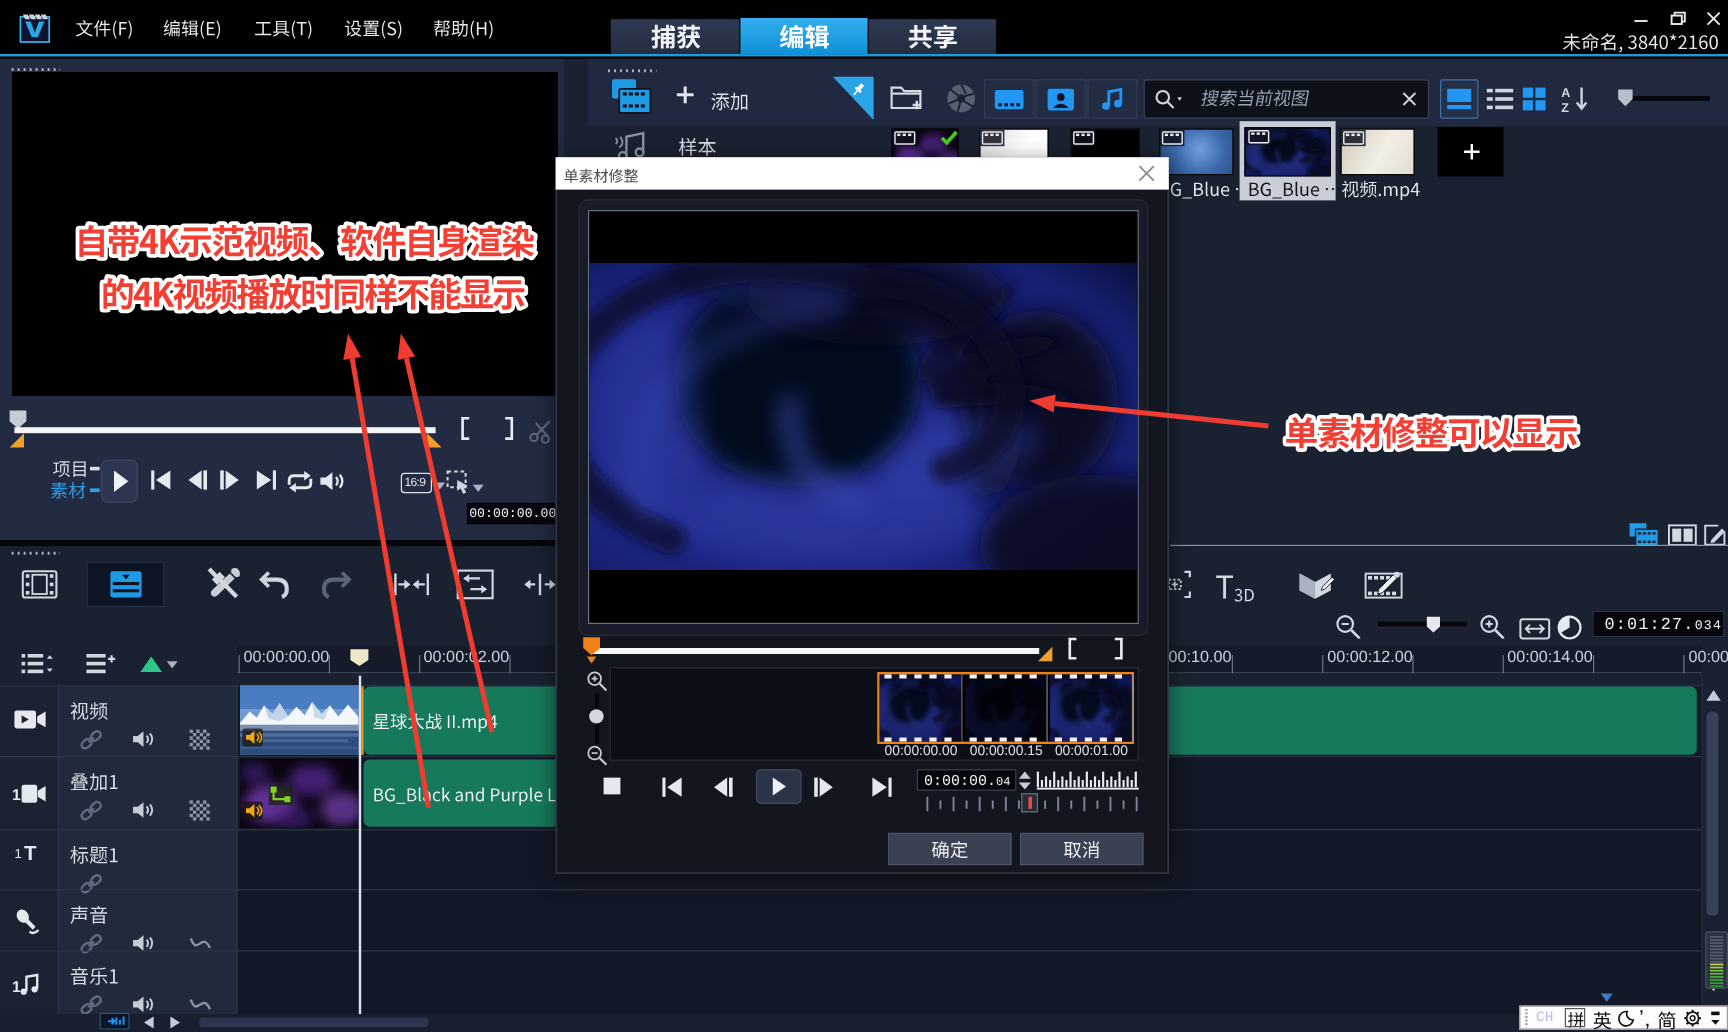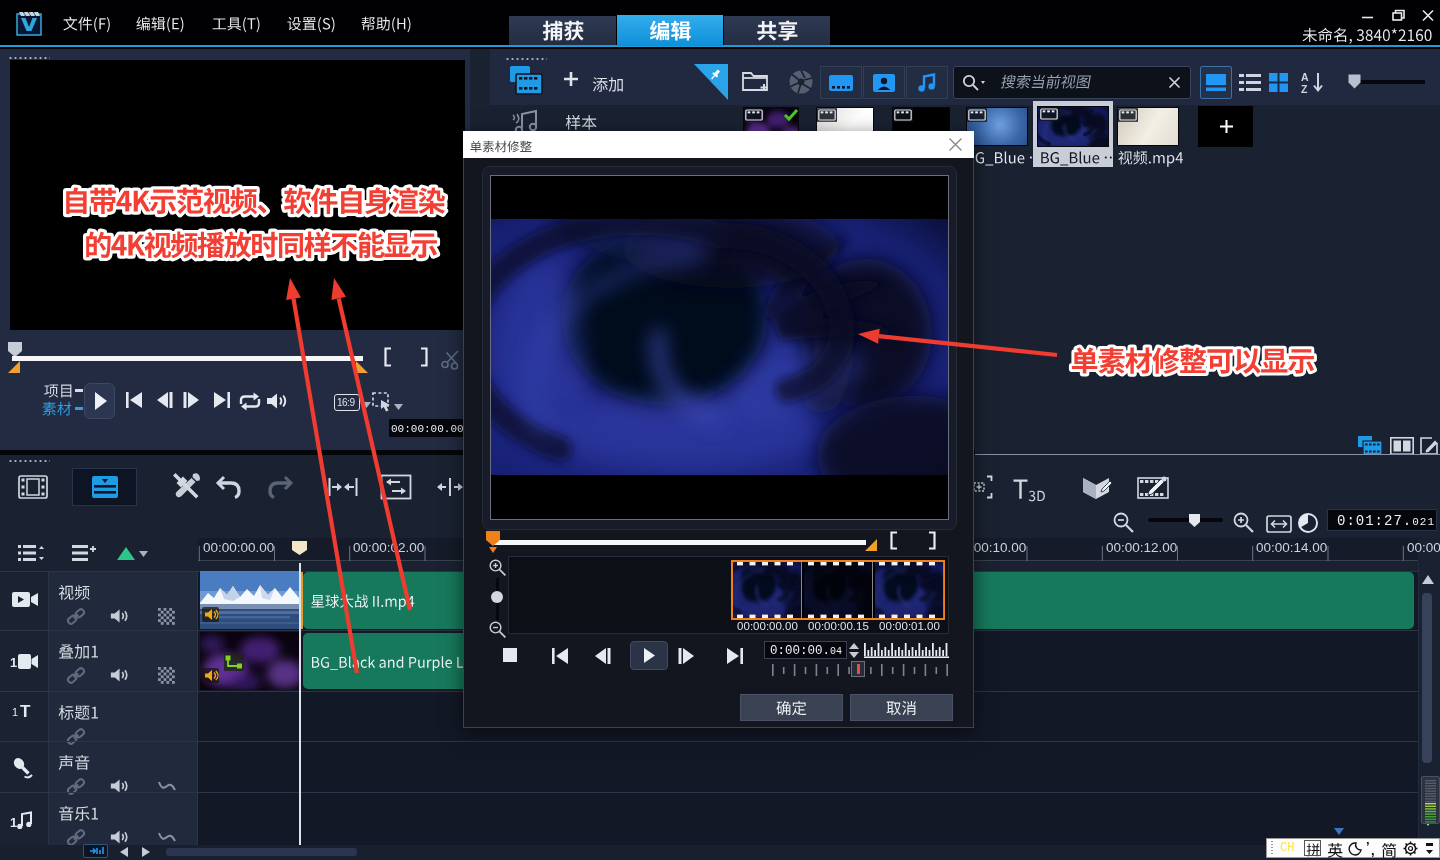--- a/index.html
+++ b/index.html
@@ -524,21 +524,21 @@
   </svg>
 <svg class="abs" style="left:1266px;top:515px" width="26" height="18" viewBox="0 0 26 18">
 <rect x="1" y="1" width="24" height="16" rx="2" fill="none" stroke="#d2d7e0" stroke-width="1.7"></rect>
 <path d="M6 9 H20 M9 5.5 L5.5 9 L9 12.5 M17 5.5 L20.5 9 L17 12.5" stroke="#d2d7e0" stroke-width="1.6" fill="none"></path>
   </svg>
 <svg class="abs" style="left:1297px;top:512px" width="22" height="22" viewBox="0 0 22 22">
 <circle cx="11" cy="11" r="10" fill="#e4e8ef"></circle>
     <path d="M11 11 L11 3 A8 8 0 1 1 4.2 15 Z" fill="#1a2231"></path>
   </svg>
 <div class="abs" style="left:1327px;top:509px;width:110px;height:22px;background:#05070c;border:1px solid #2a3448"></div>
-<div class="abs seg" style="left:1337px;top:513px;font-size:14px;letter-spacing:1px">0:01:27.<span style="font-size:11px">021</span></div>
+<div class="abs seg" style="left:1337px;top:513px;font-size:14px;letter-spacing:1px">0:01:27.<span style="font-size:11px">034</span></div>
 <svg class="abs" style="left:18px;top:544px" width="26" height="18" viewBox="0 0 26 18">
 <g fill="#d2d7e0">
       <rect x="0" y="1" width="3" height="3"></rect>
       <rect x="0" y="7.5" width="3" height="3"></rect>
       <rect x="0" y="14" width="3" height="3"></rect>
 <rect x="5" y="1" width="13" height="3"></rect>
       <rect x="5" y="7.5" width="13" height="3"></rect>
       <rect x="5" y="14" width="13" height="3"></rect>
     </g>
 <path d="M21 5 l2.5 -3 2.5 3 Z M21 13 l2.5 3 2.5 -3 Z" fill="#d2d7e0"></path>
@@ -1013,21 +1013,21 @@
 <svg class="abs " style="left:64.9px;top:218.4px;" width="392" height="53" viewBox="0 0 392 53">
     <path transform="translate(19.1,37.6)" d="M15.1 -11.4C16.5 -9.4 18.2 -6.6 19.0 -4.9L21.9 -6.6C21.0 -8.3 19.1 -11.0 17.8 -12.9ZM16.5 -23.9C15.7 -20.6 14.3 -17.2 12.7 -14.7V-19.4H8.3C8.8 -20.6 9.3 -22.0 9.8 -23.4L6.1 -24.0C6.0 -22.6 5.6 -20.8 5.3 -19.4H2.1V1.7H5.1V-0.4H12.7V-13.6C13.5 -13.2 14.4 -12.5 14.9 -12.0C15.8 -13.2 16.6 -14.8 17.4 -16.5H23.4C23.2 -6.5 22.8 -2.3 21.9 -1.4C21.6 -1.0 21.3 -0.9 20.7 -0.9C20.0 -0.9 18.3 -0.9 16.5 -1.0C17.1 -0.1 17.5 1.3 17.6 2.3C19.2 2.3 21.0 2.3 22.0 2.2C23.2 2.0 24.0 1.7 24.7 0.6C25.9 -0.9 26.2 -5.4 26.6 -18.1C26.6 -18.5 26.6 -19.6 26.6 -19.6H18.6C19.1 -20.8 19.5 -22.0 19.8 -23.2ZM5.1 -16.4H9.6V-11.8H5.1ZM5.1 -3.4V-8.9H9.6V-3.4Z M36.2 0.0H40.0V-5.4H42.5V-8.6H40.0V-20.9H35.0L27.2 -8.2V-5.4H36.2ZM36.2 -8.6H31.3L34.5 -13.8C35.1 -14.9 35.7 -16.0 36.2 -17.2H36.3C36.2 -15.9 36.2 -14.0 36.2 -12.8Z M44.3 0.0H48.5V-5.9L51.2 -9.4L56.6 0.0H61.2L53.7 -12.7L60.1 -20.9H55.5L48.6 -11.8H48.5V-20.9H44.3Z M71.7 -22.7V-7.7H75.0V-19.8H82.3V-7.7H85.7V-22.7ZM77.0 -18.1V-13.6C77.0 -9.3 76.3 -3.7 69.1 0.1C69.7 0.6 70.8 1.9 71.2 2.5C74.7 0.7 76.9 -1.7 78.2 -4.4V-0.9C78.2 1.5 79.2 2.2 81.5 2.2H83.4C86.3 2.2 86.7 0.8 87.0 -3.6C86.2 -3.8 85.2 -4.2 84.4 -4.8C84.3 -1.1 84.2 -0.3 83.4 -0.3H82.1C81.6 -0.3 81.4 -0.5 81.4 -1.3V-7.8H79.5C80.1 -9.8 80.3 -11.8 80.3 -13.6V-18.1ZM63.2 -22.4C64.0 -21.5 64.8 -20.2 65.3 -19.2H61.1V-16.2H67.0C65.4 -13.0 62.9 -10.0 60.3 -8.3C60.7 -7.6 61.4 -5.7 61.6 -4.7C62.5 -5.4 63.3 -6.1 64.1 -6.9V2.5H67.3V-8.5C68.0 -7.4 68.8 -6.3 69.2 -5.5L71.3 -8.1C70.9 -8.7 69.1 -10.8 68.0 -11.9C69.2 -13.9 70.2 -16.0 71.0 -18.1L69.2 -19.3L68.6 -19.2H66.6L68.4 -20.3C67.9 -21.4 66.9 -22.8 65.8 -23.9Z M89.1 -11.3C88.7 -9.3 87.9 -7.3 86.8 -5.9C87.5 -5.6 88.7 -4.8 89.2 -4.4C90.3 -5.9 91.4 -8.4 91.9 -10.7ZM101.2 -17.0V-3.8H104.0V-14.6H109.7V-3.9H112.6V-17.0H107.8L108.8 -19.5H113.2V-22.4H100.6V-19.5H105.6C105.4 -18.6 105.1 -17.8 104.8 -17.0ZM105.5 -13.5C105.5 -4.2 105.4 -1.4 98.8 0.3C99.4 0.8 100.1 1.9 100.4 2.7C103.8 1.7 105.7 0.4 106.8 -1.7C108.5 -0.4 110.7 1.4 111.8 2.6L113.7 0.5C112.5 -0.7 110.1 -2.5 108.4 -3.8L107.2 -2.6C108.2 -5.1 108.3 -8.5 108.3 -13.5ZM97.6 -11.0C97.2 -8.9 96.5 -7.1 95.6 -5.6V-12.6H100.4V-15.6H96.1V-18.2H99.8V-21.0H96.1V-24.0H93.2V-15.6H91.4V-21.5H88.7V-15.6H87.0V-12.6H92.5V-4.1H94.4C92.7 -2.1 90.2 -0.8 87.0 0.0C87.6 0.6 88.3 1.7 88.6 2.6C95.5 0.5 99.0 -3.2 100.5 -10.3Z M129.4 -20.3V-16.9H126.9L128.4 -17.4C128.1 -18.1 127.6 -19.2 127.2 -20.1ZM116.8 -23.9V-18.6H113.9V-15.5H116.8V-10.4C115.5 -10.0 114.4 -9.6 113.4 -9.4L114.0 -6.1L116.8 -7.1V-1.0C116.8 -0.7 116.7 -0.6 116.4 -0.6C116.0 -0.5 115.1 -0.5 114.0 -0.6C114.4 0.3 114.8 1.7 114.9 2.5C116.7 2.5 118.0 2.4 118.8 1.9C119.7 1.4 119.9 0.5 119.9 -1.0V-8.1L122.5 -9.1C122.8 -8.6 123.1 -8.2 123.3 -7.9L123.9 -8.2V2.5H126.9V1.4H135.2V2.3H138.3V-8.2L138.4 -8.1C138.9 -8.9 139.9 -10.0 140.5 -10.5C138.6 -11.3 136.5 -12.7 135.1 -14.2H139.7V-16.9H136.4C137.0 -17.9 137.5 -19.0 138.1 -20.1L135.2 -20.8C134.8 -19.7 134.1 -18.1 133.5 -16.9H132.5V-20.5L135.2 -20.8C136.5 -21.0 137.6 -21.2 138.7 -21.4L137.0 -23.8C133.4 -23.1 127.7 -22.6 122.8 -22.4C123.1 -21.8 123.4 -20.7 123.5 -20.0L126.4 -20.1L124.5 -19.5C124.8 -18.7 125.2 -17.7 125.5 -16.9H122.7V-14.2H127.1C125.9 -12.8 124.1 -11.5 122.3 -10.7L122.0 -12.1L119.9 -11.4V-15.5H122.5V-18.6H119.9V-23.9ZM129.4 -12.7V-9.4H132.5V-13.1C133.7 -11.5 135.3 -10.0 137.0 -8.9H125.3C126.9 -9.9 128.3 -11.3 129.4 -12.7ZM129.5 -6.5V-4.9H126.9V-6.5ZM132.3 -6.5H135.2V-4.9H132.3ZM129.5 -2.6V-1.0H126.9V-2.6ZM132.3 -2.6H135.2V-1.0H132.3Z M156.1 -24.0C155.5 -19.4 154.2 -15.0 152.1 -12.1V-12.4C152.1 -12.8 152.1 -13.8 152.1 -13.8H146.6V-16.5H153.1V-19.7H146.9L149.2 -20.3C149.0 -21.3 148.4 -22.9 147.9 -24.1L144.9 -23.3C145.3 -22.2 145.8 -20.7 146.1 -19.7H140.6V-16.5H143.3V-11.1C143.3 -7.4 143.0 -3.3 139.9 0.2C140.7 0.7 141.8 1.7 142.4 2.4C145.9 -1.5 146.5 -6.2 146.6 -10.7H148.9C148.8 -4.0 148.6 -1.6 148.3 -1.0C148.1 -0.7 147.8 -0.6 147.4 -0.6C147.0 -0.6 146.2 -0.6 145.3 -0.7C145.8 0.1 146.1 1.4 146.2 2.4C147.4 2.4 148.5 2.4 149.2 2.3C150.0 2.1 150.6 1.8 151.1 1.0C151.8 0.0 152.0 -3.0 152.1 -10.9C152.8 -10.2 153.7 -9.2 154.1 -8.7C154.7 -9.4 155.2 -10.2 155.6 -11.0C156.2 -8.9 156.9 -7.0 157.8 -5.2C156.3 -3.2 154.3 -1.6 151.7 -0.4C152.3 0.3 153.3 1.9 153.6 2.6C156.1 1.3 158.0 -0.3 159.6 -2.2C161.0 -0.3 162.7 1.2 164.9 2.4C165.4 1.5 166.4 0.1 167.2 -0.5C164.9 -1.6 163.1 -3.2 161.6 -5.2C163.2 -8.1 164.2 -11.6 164.8 -15.7H166.9V-18.8H158.6C159.0 -20.3 159.4 -21.9 159.6 -23.4ZM157.7 -15.7H161.4C161.1 -13.1 160.5 -10.8 159.7 -8.8C158.8 -10.8 158.1 -13.1 157.7 -15.6Z M179.1 -12.1C180.4 -10.0 182.3 -7.2 183.1 -5.6L186.1 -7.3C185.2 -8.9 183.3 -11.6 181.9 -13.5ZM174.6 -10.9V-5.7H171.2V-10.9ZM174.6 -13.8H171.2V-18.7H174.6ZM168.0 -21.7V-0.5H171.2V-2.7H177.7V-21.7ZM187.2 -23.8V-18.8H178.8V-15.4H187.2V-2.0C187.2 -1.4 187.0 -1.2 186.4 -1.2C185.7 -1.2 183.6 -1.2 181.7 -1.3C182.2 -0.4 182.7 1.2 182.9 2.1C185.7 2.1 187.7 2.0 188.9 1.5C190.2 1.0 190.6 0.1 190.6 -2.0V-15.4H193.5V-18.8H190.6V-23.8Z M199.8 -17.4V-14.6H213.9V-17.4ZM204.2 -9.6H209.5V-5.7H204.2ZM201.1 -12.4V-1.0H204.2V-2.9H212.7V-12.4ZM194.9 -22.6V2.5H198.2V-19.4H215.6V-1.4C215.6 -0.9 215.4 -0.8 214.9 -0.7C214.4 -0.7 212.8 -0.7 211.3 -0.8C211.8 0.1 212.3 1.6 212.5 2.5C214.8 2.6 216.4 2.5 217.5 1.9C218.6 1.4 218.9 0.4 218.9 -1.4V-22.6Z M241.8 -24.1C241.4 -22.4 240.6 -20.3 239.7 -18.7H234.8L236.9 -19.5C236.6 -20.7 235.5 -22.5 234.7 -23.9L231.6 -22.8C232.4 -21.6 233.2 -19.9 233.6 -18.7H230.7V-15.6H236.7V-12.9H231.6V-9.8H236.7V-7.0H230.0V-3.9H236.7V2.5H240.1V-3.9H246.5V-7.0H240.1V-9.8H245.3V-12.9H240.1V-15.6H246.1V-18.7H243.3C243.9 -20.0 244.6 -21.5 245.3 -23.0ZM223.9 -24.0V-18.7H220.7V-15.6H223.9V-14.9C223.0 -11.6 221.6 -8.0 220.1 -6.0C220.6 -5.1 221.4 -3.5 221.7 -2.6C222.5 -3.8 223.2 -5.4 223.9 -7.2V2.5H227.1V-10.3C227.7 -9.1 228.3 -7.9 228.6 -7.1L230.6 -9.5C230.1 -10.3 227.9 -13.5 227.1 -14.6V-15.6H229.8V-18.7H227.1V-24.0Z M247.9 -22.1V-18.6H259.2C256.6 -14.3 252.2 -9.9 247.0 -7.4C247.7 -6.7 248.8 -5.3 249.4 -4.4C252.8 -6.2 255.8 -8.6 258.4 -11.4V2.5H262.0V-12.2C265.1 -9.9 268.9 -6.7 270.7 -4.5L273.6 -7.1C271.5 -9.4 267.2 -12.6 264.2 -14.8L262.0 -13.0V-16.0C262.6 -16.8 263.2 -17.7 263.7 -18.6H272.5V-22.1Z M282.6 -11.0V-9.5H278.4V-11.0ZM275.3 -13.8V2.5H278.4V-2.8H282.6V-1.0C282.6 -0.6 282.5 -0.5 282.2 -0.5C281.8 -0.5 280.7 -0.5 279.7 -0.5C280.1 0.3 280.6 1.6 280.8 2.5C282.5 2.5 283.8 2.4 284.7 1.9C285.7 1.4 286.0 0.6 286.0 -0.9V-13.8ZM278.4 -7.0H282.6V-5.4H278.4ZM296.6 -22.2C295.3 -21.4 293.4 -20.5 291.5 -19.8V-23.9H288.2V-15.3C288.2 -12.2 288.9 -11.3 292.2 -11.3C292.9 -11.3 295.4 -11.3 296.1 -11.3C298.7 -11.3 299.6 -12.3 300.0 -15.9C299.1 -16.1 297.7 -16.6 297.0 -17.2C296.9 -14.7 296.7 -14.2 295.8 -14.2C295.2 -14.2 293.2 -14.2 292.7 -14.2C291.7 -14.2 291.5 -14.4 291.5 -15.4V-17.1C294.0 -17.8 296.6 -18.7 298.8 -19.7ZM296.8 -9.5C295.5 -8.6 293.5 -7.6 291.5 -6.9V-10.7H288.2V-1.7C288.2 1.4 289.0 2.3 292.3 2.3C293.0 2.3 295.6 2.3 296.3 2.3C299.0 2.3 299.9 1.2 300.3 -2.8C299.4 -3.0 298.0 -3.5 297.3 -4.0C297.2 -1.1 297.0 -0.6 296.0 -0.6C295.4 -0.6 293.3 -0.6 292.8 -0.6C291.7 -0.6 291.5 -0.8 291.5 -1.8V-4.0C294.1 -4.8 296.9 -5.8 299.1 -7.0ZM275.2 -15.1C275.9 -15.4 277.0 -15.6 283.8 -16.2C284.0 -15.7 284.2 -15.2 284.3 -14.8L287.4 -16.0C286.9 -17.8 285.5 -20.3 284.2 -22.2L281.3 -21.1C281.8 -20.4 282.3 -19.6 282.7 -18.7L278.5 -18.4C279.6 -19.8 280.8 -21.5 281.6 -23.1L278.0 -24.0C277.2 -22.0 275.9 -19.9 275.4 -19.4C275.0 -18.8 274.5 -18.4 274.1 -18.3C274.5 -17.4 275.0 -15.8 275.2 -15.1Z M307.2 -15.7H319.6V-13.8H307.2ZM307.2 -20.1H319.6V-18.2H307.2ZM303.9 -22.7V-11.2H323.1V-22.7ZM322.0 -9.8C321.3 -8.1 319.9 -5.8 318.8 -4.3L321.4 -3.1C322.5 -4.5 323.8 -6.6 324.9 -8.6ZM302.3 -8.5C303.2 -6.8 304.4 -4.4 304.9 -3.0L307.7 -4.3C307.1 -5.7 305.9 -8.0 304.9 -9.6ZM315.1 -10.3V-2.0H311.8V-10.3H308.6V-2.0H300.2V1.3H326.7V-2.0H318.2V-10.3Z M331.6 -9.9C330.6 -7.0 328.7 -4.0 326.7 -2.1C327.5 -1.7 329.1 -0.7 329.8 -0.1C331.8 -2.2 333.9 -5.6 335.2 -9.0ZM345.0 -8.7C346.8 -6.0 348.7 -2.3 349.3 0.0L352.9 -1.5C352.1 -3.9 350.0 -7.4 348.1 -10.0ZM330.1 -22.1V-18.8H350.1V-22.1ZM327.6 -15.3V-12.0H338.4V-1.5C338.4 -1.1 338.2 -1.0 337.7 -1.0C337.1 -1.0 335.1 -1.0 333.5 -1.1C334.0 -0.1 334.5 1.5 334.7 2.5C337.2 2.5 339.0 2.5 340.4 1.9C341.7 1.4 342.1 0.5 342.1 -1.4V-12.0H352.8V-15.3Z" fill="#ffffff" stroke="#ffffff" stroke-width="6.4" stroke-linejoin="round"></path>
     <path transform="translate(19.1,37.6)" d="M15.1 -11.4C16.5 -9.4 18.2 -6.6 19.0 -4.9L21.9 -6.6C21.0 -8.3 19.1 -11.0 17.8 -12.9ZM16.5 -23.9C15.7 -20.6 14.3 -17.2 12.7 -14.7V-19.4H8.3C8.8 -20.6 9.3 -22.0 9.8 -23.4L6.1 -24.0C6.0 -22.6 5.6 -20.8 5.3 -19.4H2.1V1.7H5.1V-0.4H12.7V-13.6C13.5 -13.2 14.4 -12.5 14.9 -12.0C15.8 -13.2 16.6 -14.8 17.4 -16.5H23.4C23.2 -6.5 22.8 -2.3 21.9 -1.4C21.6 -1.0 21.3 -0.9 20.7 -0.9C20.0 -0.9 18.3 -0.9 16.5 -1.0C17.1 -0.1 17.5 1.3 17.6 2.3C19.2 2.3 21.0 2.3 22.0 2.2C23.2 2.0 24.0 1.7 24.7 0.6C25.9 -0.9 26.2 -5.4 26.6 -18.1C26.6 -18.5 26.6 -19.6 26.6 -19.6H18.6C19.1 -20.8 19.5 -22.0 19.8 -23.2ZM5.1 -16.4H9.6V-11.8H5.1ZM5.1 -3.4V-8.9H9.6V-3.4Z M36.2 0.0H40.0V-5.4H42.5V-8.6H40.0V-20.9H35.0L27.2 -8.2V-5.4H36.2ZM36.2 -8.6H31.3L34.5 -13.8C35.1 -14.9 35.7 -16.0 36.2 -17.2H36.3C36.2 -15.9 36.2 -14.0 36.2 -12.8Z M44.3 0.0H48.5V-5.9L51.2 -9.4L56.6 0.0H61.2L53.7 -12.7L60.1 -20.9H55.5L48.6 -11.8H48.5V-20.9H44.3Z M71.7 -22.7V-7.7H75.0V-19.8H82.3V-7.7H85.7V-22.7ZM77.0 -18.1V-13.6C77.0 -9.3 76.3 -3.7 69.1 0.1C69.7 0.6 70.8 1.9 71.2 2.5C74.7 0.7 76.9 -1.7 78.2 -4.4V-0.9C78.2 1.5 79.2 2.2 81.5 2.2H83.4C86.3 2.2 86.7 0.8 87.0 -3.6C86.2 -3.8 85.2 -4.2 84.4 -4.8C84.3 -1.1 84.2 -0.3 83.4 -0.3H82.1C81.6 -0.3 81.4 -0.5 81.4 -1.3V-7.8H79.5C80.1 -9.8 80.3 -11.8 80.3 -13.6V-18.1ZM63.2 -22.4C64.0 -21.5 64.8 -20.2 65.3 -19.2H61.1V-16.2H67.0C65.4 -13.0 62.9 -10.0 60.3 -8.3C60.7 -7.6 61.4 -5.7 61.6 -4.7C62.5 -5.4 63.3 -6.1 64.1 -6.9V2.5H67.3V-8.5C68.0 -7.4 68.8 -6.3 69.2 -5.5L71.3 -8.1C70.9 -8.7 69.1 -10.8 68.0 -11.9C69.2 -13.9 70.2 -16.0 71.0 -18.1L69.2 -19.3L68.6 -19.2H66.6L68.4 -20.3C67.9 -21.4 66.9 -22.8 65.8 -23.9Z M89.1 -11.3C88.7 -9.3 87.9 -7.3 86.8 -5.9C87.5 -5.6 88.7 -4.8 89.2 -4.4C90.3 -5.9 91.4 -8.4 91.9 -10.7ZM101.2 -17.0V-3.8H104.0V-14.6H109.7V-3.9H112.6V-17.0H107.8L108.8 -19.5H113.2V-22.4H100.6V-19.5H105.6C105.4 -18.6 105.1 -17.8 104.8 -17.0ZM105.5 -13.5C105.5 -4.2 105.4 -1.4 98.8 0.3C99.4 0.8 100.1 1.9 100.4 2.7C103.8 1.7 105.7 0.4 106.8 -1.7C108.5 -0.4 110.7 1.4 111.8 2.6L113.7 0.5C112.5 -0.7 110.1 -2.5 108.4 -3.8L107.2 -2.6C108.2 -5.1 108.3 -8.5 108.3 -13.5ZM97.6 -11.0C97.2 -8.9 96.5 -7.1 95.6 -5.6V-12.6H100.4V-15.6H96.1V-18.2H99.8V-21.0H96.1V-24.0H93.2V-15.6H91.4V-21.5H88.7V-15.6H87.0V-12.6H92.5V-4.1H94.4C92.7 -2.1 90.2 -0.8 87.0 0.0C87.6 0.6 88.3 1.7 88.6 2.6C95.5 0.5 99.0 -3.2 100.5 -10.3Z M129.4 -20.3V-16.9H126.9L128.4 -17.4C128.1 -18.1 127.6 -19.2 127.2 -20.1ZM116.8 -23.9V-18.6H113.9V-15.5H116.8V-10.4C115.5 -10.0 114.4 -9.6 113.4 -9.4L114.0 -6.1L116.8 -7.1V-1.0C116.8 -0.7 116.7 -0.6 116.4 -0.6C116.0 -0.5 115.1 -0.5 114.0 -0.6C114.4 0.3 114.8 1.7 114.9 2.5C116.7 2.5 118.0 2.4 118.8 1.9C119.7 1.4 119.9 0.5 119.9 -1.0V-8.1L122.5 -9.1C122.8 -8.6 123.1 -8.2 123.3 -7.9L123.9 -8.2V2.5H126.9V1.4H135.2V2.3H138.3V-8.2L138.4 -8.1C138.9 -8.9 139.9 -10.0 140.5 -10.5C138.6 -11.3 136.5 -12.7 135.1 -14.2H139.7V-16.9H136.4C137.0 -17.9 137.5 -19.0 138.1 -20.1L135.2 -20.8C134.8 -19.7 134.1 -18.1 133.5 -16.9H132.5V-20.5L135.2 -20.8C136.5 -21.0 137.6 -21.2 138.7 -21.4L137.0 -23.8C133.4 -23.1 127.7 -22.6 122.8 -22.4C123.1 -21.8 123.4 -20.7 123.5 -20.0L126.4 -20.1L124.5 -19.5C124.8 -18.7 125.2 -17.7 125.5 -16.9H122.7V-14.2H127.1C125.9 -12.8 124.1 -11.5 122.3 -10.7L122.0 -12.1L119.9 -11.4V-15.5H122.5V-18.6H119.9V-23.9ZM129.4 -12.7V-9.4H132.5V-13.1C133.7 -11.5 135.3 -10.0 137.0 -8.9H125.3C126.9 -9.9 128.3 -11.3 129.4 -12.7ZM129.5 -6.5V-4.9H126.9V-6.5ZM132.3 -6.5H135.2V-4.9H132.3ZM129.5 -2.6V-1.0H126.9V-2.6ZM132.3 -2.6H135.2V-1.0H132.3Z M156.1 -24.0C155.5 -19.4 154.2 -15.0 152.1 -12.1V-12.4C152.1 -12.8 152.1 -13.8 152.1 -13.8H146.6V-16.5H153.1V-19.7H146.9L149.2 -20.3C149.0 -21.3 148.4 -22.9 147.9 -24.1L144.9 -23.3C145.3 -22.2 145.8 -20.7 146.1 -19.7H140.6V-16.5H143.3V-11.1C143.3 -7.4 143.0 -3.3 139.9 0.2C140.7 0.7 141.8 1.7 142.4 2.4C145.9 -1.5 146.5 -6.2 146.6 -10.7H148.9C148.8 -4.0 148.6 -1.6 148.3 -1.0C148.1 -0.7 147.8 -0.6 147.4 -0.6C147.0 -0.6 146.2 -0.6 145.3 -0.7C145.8 0.1 146.1 1.4 146.2 2.4C147.4 2.4 148.5 2.4 149.2 2.3C150.0 2.1 150.6 1.8 151.1 1.0C151.8 0.0 152.0 -3.0 152.1 -10.9C152.8 -10.2 153.7 -9.2 154.1 -8.7C154.7 -9.4 155.2 -10.2 155.6 -11.0C156.2 -8.9 156.9 -7.0 157.8 -5.2C156.3 -3.2 154.3 -1.6 151.7 -0.4C152.3 0.3 153.3 1.9 153.6 2.6C156.1 1.3 158.0 -0.3 159.6 -2.2C161.0 -0.3 162.7 1.2 164.9 2.4C165.4 1.5 166.4 0.1 167.2 -0.5C164.9 -1.6 163.1 -3.2 161.6 -5.2C163.2 -8.1 164.2 -11.6 164.8 -15.7H166.9V-18.8H158.6C159.0 -20.3 159.4 -21.9 159.6 -23.4ZM157.7 -15.7H161.4C161.1 -13.1 160.5 -10.8 159.7 -8.8C158.8 -10.8 158.1 -13.1 157.7 -15.6Z M179.1 -12.1C180.4 -10.0 182.3 -7.2 183.1 -5.6L186.1 -7.3C185.2 -8.9 183.3 -11.6 181.9 -13.5ZM174.6 -10.9V-5.7H171.2V-10.9ZM174.6 -13.8H171.2V-18.7H174.6ZM168.0 -21.7V-0.5H171.2V-2.7H177.7V-21.7ZM187.2 -23.8V-18.8H178.8V-15.4H187.2V-2.0C187.2 -1.4 187.0 -1.2 186.4 -1.2C185.7 -1.2 183.6 -1.2 181.7 -1.3C182.2 -0.4 182.7 1.2 182.9 2.1C185.7 2.1 187.7 2.0 188.9 1.5C190.2 1.0 190.6 0.1 190.6 -2.0V-15.4H193.5V-18.8H190.6V-23.8Z M199.8 -17.4V-14.6H213.9V-17.4ZM204.2 -9.6H209.5V-5.7H204.2ZM201.1 -12.4V-1.0H204.2V-2.9H212.7V-12.4ZM194.9 -22.6V2.5H198.2V-19.4H215.6V-1.4C215.6 -0.9 215.4 -0.8 214.9 -0.7C214.4 -0.7 212.8 -0.7 211.3 -0.8C211.8 0.1 212.3 1.6 212.5 2.5C214.8 2.6 216.4 2.5 217.5 1.9C218.6 1.4 218.9 0.4 218.9 -1.4V-22.6Z M241.8 -24.1C241.4 -22.4 240.6 -20.3 239.7 -18.7H234.8L236.9 -19.5C236.6 -20.7 235.5 -22.5 234.7 -23.9L231.6 -22.8C232.4 -21.6 233.2 -19.9 233.6 -18.7H230.7V-15.6H236.7V-12.9H231.6V-9.8H236.7V-7.0H230.0V-3.9H236.7V2.5H240.1V-3.9H246.5V-7.0H240.1V-9.8H245.3V-12.9H240.1V-15.6H246.1V-18.7H243.3C243.9 -20.0 244.6 -21.5 245.3 -23.0ZM223.9 -24.0V-18.7H220.7V-15.6H223.9V-14.9C223.0 -11.6 221.6 -8.0 220.1 -6.0C220.6 -5.1 221.4 -3.5 221.7 -2.6C222.5 -3.8 223.2 -5.4 223.9 -7.2V2.5H227.1V-10.3C227.7 -9.1 228.3 -7.9 228.6 -7.1L230.6 -9.5C230.1 -10.3 227.9 -13.5 227.1 -14.6V-15.6H229.8V-18.7H227.1V-24.0Z M247.9 -22.1V-18.6H259.2C256.6 -14.3 252.2 -9.9 247.0 -7.4C247.7 -6.7 248.8 -5.3 249.4 -4.4C252.8 -6.2 255.8 -8.6 258.4 -11.4V2.5H262.0V-12.2C265.1 -9.9 268.9 -6.7 270.7 -4.5L273.6 -7.1C271.5 -9.4 267.2 -12.6 264.2 -14.8L262.0 -13.0V-16.0C262.6 -16.8 263.2 -17.7 263.7 -18.6H272.5V-22.1Z M282.6 -11.0V-9.5H278.4V-11.0ZM275.3 -13.8V2.5H278.4V-2.8H282.6V-1.0C282.6 -0.6 282.5 -0.5 282.2 -0.5C281.8 -0.5 280.7 -0.5 279.7 -0.5C280.1 0.3 280.6 1.6 280.8 2.5C282.5 2.5 283.8 2.4 284.7 1.9C285.7 1.4 286.0 0.6 286.0 -0.9V-13.8ZM278.4 -7.0H282.6V-5.4H278.4ZM296.6 -22.2C295.3 -21.4 293.4 -20.5 291.5 -19.8V-23.9H288.2V-15.3C288.2 -12.2 288.9 -11.3 292.2 -11.3C292.9 -11.3 295.4 -11.3 296.1 -11.3C298.7 -11.3 299.6 -12.3 300.0 -15.9C299.1 -16.1 297.7 -16.6 297.0 -17.2C296.9 -14.7 296.7 -14.2 295.8 -14.2C295.2 -14.2 293.2 -14.2 292.7 -14.2C291.7 -14.2 291.5 -14.4 291.5 -15.4V-17.1C294.0 -17.8 296.6 -18.7 298.8 -19.7ZM296.8 -9.5C295.5 -8.6 293.5 -7.6 291.5 -6.9V-10.7H288.2V-1.7C288.2 1.4 289.0 2.3 292.3 2.3C293.0 2.3 295.6 2.3 296.3 2.3C299.0 2.3 299.9 1.2 300.3 -2.8C299.4 -3.0 298.0 -3.5 297.3 -4.0C297.2 -1.1 297.0 -0.6 296.0 -0.6C295.4 -0.6 293.3 -0.6 292.8 -0.6C291.7 -0.6 291.5 -0.8 291.5 -1.8V-4.0C294.1 -4.8 296.9 -5.8 299.1 -7.0ZM275.2 -15.1C275.9 -15.4 277.0 -15.6 283.8 -16.2C284.0 -15.7 284.2 -15.2 284.3 -14.8L287.4 -16.0C286.9 -17.8 285.5 -20.3 284.2 -22.2L281.3 -21.1C281.8 -20.4 282.3 -19.6 282.7 -18.7L278.5 -18.4C279.6 -19.8 280.8 -21.5 281.6 -23.1L278.0 -24.0C277.2 -22.0 275.9 -19.9 275.4 -19.4C275.0 -18.8 274.5 -18.4 274.1 -18.3C274.5 -17.4 275.0 -15.8 275.2 -15.1Z M307.2 -15.7H319.6V-13.8H307.2ZM307.2 -20.1H319.6V-18.2H307.2ZM303.9 -22.7V-11.2H323.1V-22.7ZM322.0 -9.8C321.3 -8.1 319.9 -5.8 318.8 -4.3L321.4 -3.1C322.5 -4.5 323.8 -6.6 324.9 -8.6ZM302.3 -8.5C303.2 -6.8 304.4 -4.4 304.9 -3.0L307.7 -4.3C307.1 -5.7 305.9 -8.0 304.9 -9.6ZM315.1 -10.3V-2.0H311.8V-10.3H308.6V-2.0H300.2V1.3H326.7V-2.0H318.2V-10.3Z M331.6 -9.9C330.6 -7.0 328.7 -4.0 326.7 -2.1C327.5 -1.7 329.1 -0.7 329.8 -0.1C331.8 -2.2 333.9 -5.6 335.2 -9.0ZM345.0 -8.7C346.8 -6.0 348.7 -2.3 349.3 0.0L352.9 -1.5C352.1 -3.9 350.0 -7.4 348.1 -10.0ZM330.1 -22.1V-18.8H350.1V-22.1ZM327.6 -15.3V-12.0H338.4V-1.5C338.4 -1.1 338.2 -1.0 337.7 -1.0C337.1 -1.0 335.1 -1.0 333.5 -1.1C334.0 -0.1 334.5 1.5 334.7 2.5C337.2 2.5 339.0 2.5 340.4 1.9C341.7 1.4 342.1 0.5 342.1 -1.4V-12.0H352.8V-15.3Z" fill="#f23e33"></path>
   </svg>
 <svg class="abs " style="left:1052.4px;top:333.8px;" width="283" height="52" viewBox="0 0 283 52">
     <path transform="translate(18.6,37.2)" d="M7.1 -11.8H12.2V-9.9H7.1ZM15.7 -11.8H21.0V-9.9H15.7ZM7.1 -16.3H12.2V-14.4H7.1ZM15.7 -16.3H21.0V-14.4H15.7ZM19.1 -23.6C18.5 -22.2 17.6 -20.4 16.7 -19.0H10.6L11.9 -19.6C11.3 -20.8 10.0 -22.5 9.0 -23.7L6.0 -22.4C6.9 -21.4 7.8 -20.1 8.3 -19.0H3.8V-7.1H12.2V-5.3H1.3V-2.2H12.2V2.4H15.7V-2.2H26.7V-5.3H15.7V-7.1H24.5V-19.0H20.5C21.2 -20.0 22.1 -21.3 22.8 -22.5Z M44.6 -1.9C46.9 -0.7 49.9 1.1 51.3 2.3L53.9 0.3C52.3 -0.9 49.2 -2.6 47.1 -3.6ZM34.6 -3.6C33.0 -2.2 30.4 -0.9 27.9 -0.1C28.6 0.4 29.8 1.6 30.4 2.2C32.8 1.2 35.8 -0.6 37.7 -2.4ZM32.1 -8.0C32.8 -8.2 33.6 -8.3 38.3 -8.6C36.2 -7.8 34.5 -7.2 33.7 -6.9C31.8 -6.3 30.7 -6.0 29.5 -5.9C29.8 -5.1 30.2 -3.7 30.3 -3.2C31.2 -3.5 32.4 -3.6 40.0 -4.1V-1.0C40.0 -0.7 39.9 -0.6 39.4 -0.6C39.0 -0.5 37.3 -0.6 35.8 -0.6C36.3 0.2 36.8 1.5 37.0 2.5C39.1 2.5 40.6 2.4 41.8 2.0C43.0 1.5 43.3 0.7 43.3 -0.9V-4.3L49.6 -4.6C50.3 -4.0 50.9 -3.4 51.3 -2.9L53.9 -4.6C52.7 -5.9 50.3 -7.8 48.5 -9.1L46.0 -7.6L47.2 -6.7L39.1 -6.4C42.7 -7.5 46.2 -8.9 49.5 -10.6L47.2 -12.6C46.1 -12.0 45.0 -11.5 43.8 -10.9L38.1 -10.7C39.3 -11.1 40.4 -11.6 41.5 -12.2L40.8 -12.8H54.1V-15.3H42.7V-16.4H51.2V-18.8H42.7V-19.9H52.7V-22.3H42.7V-23.8H39.3V-22.3H29.6V-19.9H39.3V-18.8H31.1V-16.4H39.3V-15.3H28.2V-12.8H37.1C35.5 -12.0 34.0 -11.4 33.4 -11.2C32.6 -10.9 31.9 -10.7 31.3 -10.6C31.6 -9.9 32.0 -8.5 32.1 -8.0Z M75.0 -23.7V-18.0H67.5V-14.8H74.0C72.0 -10.7 68.6 -6.6 65.1 -4.4C66.0 -3.7 67.0 -2.5 67.6 -1.7C70.2 -3.7 72.9 -6.8 75.0 -10.2V-1.6C75.0 -1.1 74.8 -1.0 74.3 -1.0C73.8 -1.0 72.1 -1.0 70.6 -1.0C71.0 -0.1 71.5 1.5 71.7 2.4C74.1 2.4 75.9 2.3 77.0 1.7C78.2 1.2 78.6 0.3 78.6 -1.6V-14.8H81.3V-18.0H78.6V-23.7ZM59.8 -23.8V-18.0H55.5V-14.8H59.4C58.4 -11.5 56.7 -7.7 54.6 -5.5C55.2 -4.6 56.0 -3.1 56.4 -2.1C57.7 -3.7 58.8 -5.9 59.8 -8.4V2.5H63.2V-10.2C64.1 -9.0 65.0 -7.8 65.6 -6.9L67.5 -9.7C66.9 -10.4 64.3 -13.1 63.2 -14.1V-14.8H66.7V-18.0H63.2V-23.8Z M100.7 -10.9C99.3 -9.6 96.5 -8.5 94.2 -7.8C94.8 -7.3 95.6 -6.5 96.0 -5.9C98.6 -6.7 101.3 -8.1 103.1 -9.9ZM103.4 -8.1C101.5 -6.3 97.9 -4.9 94.4 -4.2C95.0 -3.6 95.6 -2.7 96.0 -2.1C99.9 -3.1 103.6 -4.7 105.8 -7.2ZM105.4 -5.0C103.0 -2.4 98.2 -0.9 92.9 -0.1C93.6 0.6 94.3 1.7 94.7 2.5C100.4 1.4 105.4 -0.4 108.3 -3.9ZM89.7 -15.8V-2.2H92.5V-11.2C92.9 -10.6 93.3 -9.9 93.5 -9.4C96.0 -10.1 98.4 -11.0 100.6 -12.2C102.4 -11.1 104.5 -10.2 106.9 -9.6C107.4 -10.4 108.2 -11.6 108.8 -12.3C106.6 -12.6 104.8 -13.2 103.1 -14.0C105.0 -15.7 106.6 -17.7 107.6 -20.2L105.6 -21.1L105.1 -20.9H99.0C99.3 -21.6 99.6 -22.3 99.9 -23.1L96.8 -23.8C95.8 -20.9 94.0 -18.2 91.8 -16.5C92.5 -16.1 93.7 -15.1 94.3 -14.6C94.9 -15.1 95.5 -15.7 96.0 -16.4C96.6 -15.6 97.3 -14.8 98.2 -14.1C96.4 -13.2 94.5 -12.5 92.5 -12.0V-15.8ZM97.8 -18.3H103.3C102.6 -17.3 101.6 -16.4 100.6 -15.6C99.4 -16.4 98.5 -17.3 97.8 -18.3ZM87.3 -23.7C86.1 -19.6 84.0 -15.5 81.7 -12.9C82.3 -12.0 83.1 -10.1 83.3 -9.2C83.9 -9.9 84.4 -10.6 85.0 -11.4V2.5H88.2V-17.1C89.0 -19.0 89.8 -20.9 90.4 -22.8Z M113.7 -5.2V-1.0H109.6V1.8H135.2V-1.0H124.0V-2.4H131.2V-4.8H124.0V-6.2H133.5V-8.9H111.3V-6.2H120.7V-1.0H117.0V-5.2ZM125.8 -23.8C125.2 -21.3 124.0 -19.1 122.4 -17.5V-19.2H117.9V-20.1H122.8V-22.5H117.9V-23.8H115.0V-22.5H109.9V-20.1H115.0V-19.2H110.5V-13.8H113.7C112.5 -12.7 110.8 -11.7 109.3 -11.1C109.9 -10.6 110.7 -9.6 111.1 -9.0C112.5 -9.6 113.8 -10.6 115.0 -11.8V-9.5H117.9V-12.4C119.0 -11.7 120.2 -10.9 120.9 -10.2L122.3 -12.1C121.7 -12.6 120.7 -13.3 119.7 -13.8H122.4V-16.6C123.0 -16.0 123.7 -15.2 124.1 -14.8C124.5 -15.1 124.9 -15.6 125.3 -16.1C125.7 -15.3 126.3 -14.4 126.9 -13.6C125.6 -12.6 124.1 -11.9 122.1 -11.3C122.7 -10.8 123.7 -9.6 124.0 -9.0C125.9 -9.6 127.6 -10.5 129.0 -11.6C130.3 -10.5 131.9 -9.5 133.8 -8.9C134.2 -9.7 135.1 -10.9 135.7 -11.5C133.8 -12.0 132.3 -12.7 130.9 -13.7C131.9 -14.9 132.7 -16.4 133.2 -18.3H135.1V-20.9H128.1C128.3 -21.6 128.6 -22.3 128.8 -23.1ZM113.1 -17.2H115.0V-15.8H113.1ZM117.9 -17.2H119.6V-15.8H117.9ZM117.9 -13.8H118.6L117.9 -12.9ZM130.1 -18.3C129.8 -17.2 129.3 -16.4 128.8 -15.6C128.0 -16.4 127.4 -17.3 127.0 -18.3Z M136.8 -21.9V-18.5H155.4V-1.8C155.4 -1.2 155.2 -1.0 154.6 -1.0C153.9 -1.0 151.4 -1.0 149.4 -1.1C149.9 -0.2 150.6 1.5 150.8 2.5C153.7 2.5 155.8 2.4 157.1 1.8C158.5 1.3 159.0 0.3 159.0 -1.7V-18.5H162.2V-21.9ZM142.7 -12.2H148.1V-7.7H142.7ZM139.4 -15.4V-2.4H142.7V-4.5H151.4V-15.4Z M172.6 -19.3C174.2 -17.3 175.9 -14.4 176.6 -12.7L179.7 -14.5C178.9 -16.3 177.1 -18.9 175.5 -20.9ZM183.3 -22.6C182.9 -10.7 180.9 -3.8 172.5 -0.3C173.3 0.4 174.6 1.9 175.1 2.6C178.3 1.1 180.7 -1.0 182.4 -3.5C184.3 -1.5 186.1 0.8 187.1 2.4L190.1 0.2C188.8 -1.7 186.3 -4.4 184.1 -6.6C185.8 -10.7 186.6 -15.9 187.0 -22.4ZM166.4 0.2C167.2 -0.6 168.5 -1.4 176.5 -5.7C176.2 -6.4 175.8 -7.9 175.6 -8.9L170.3 -6.2V-21.9H166.6V-5.7C166.6 -4.2 165.3 -3.0 164.5 -2.5C165.1 -1.9 166.1 -0.6 166.4 0.2Z M197.5 -15.6H209.8V-13.7H197.5ZM197.5 -19.9H209.8V-18.1H197.5ZM194.2 -22.5V-11.1H213.2V-22.5ZM212.2 -9.8C211.5 -8.0 210.1 -5.7 209.0 -4.3L211.5 -3.1C212.6 -4.5 213.9 -6.6 215.0 -8.5ZM192.6 -8.5C193.5 -6.7 194.7 -4.4 195.2 -3.0L197.9 -4.3C197.4 -5.6 196.1 -7.9 195.2 -9.6ZM205.3 -10.2V-2.0H202.0V-10.2H198.8V-2.0H190.5V1.3H216.9V-2.0H208.4V-10.2Z M222.3 -9.9C221.3 -6.9 219.5 -3.9 217.4 -2.1C218.3 -1.7 219.8 -0.7 220.5 -0.1C222.5 -2.2 224.6 -5.6 225.9 -8.9ZM235.6 -8.7C237.4 -5.9 239.3 -2.3 239.9 0.0L243.4 -1.5C242.6 -3.9 240.6 -7.4 238.8 -9.9ZM220.9 -22.0V-18.6H240.7V-22.0ZM218.3 -15.2V-11.9H229.1V-1.5C229.1 -1.1 228.9 -1.0 228.4 -1.0C227.8 -1.0 225.8 -1.0 224.2 -1.1C224.7 -0.1 225.3 1.5 225.4 2.5C227.9 2.5 229.7 2.5 231.0 1.9C232.3 1.4 232.7 0.4 232.7 -1.4V-11.9H243.3V-15.2Z" fill="#ffffff" stroke="#ffffff" stroke-width="6" stroke-linejoin="round"></path>
     <path transform="translate(18.6,37.2)" d="M7.1 -11.8H12.2V-9.9H7.1ZM15.7 -11.8H21.0V-9.9H15.7ZM7.1 -16.3H12.2V-14.4H7.1ZM15.7 -16.3H21.0V-14.4H15.7ZM19.1 -23.6C18.5 -22.2 17.6 -20.4 16.7 -19.0H10.6L11.9 -19.6C11.3 -20.8 10.0 -22.5 9.0 -23.7L6.0 -22.4C6.9 -21.4 7.8 -20.1 8.3 -19.0H3.8V-7.1H12.2V-5.3H1.3V-2.2H12.2V2.4H15.7V-2.2H26.7V-5.3H15.7V-7.1H24.5V-19.0H20.5C21.2 -20.0 22.1 -21.3 22.8 -22.5Z M44.6 -1.9C46.9 -0.7 49.9 1.1 51.3 2.3L53.9 0.3C52.3 -0.9 49.2 -2.6 47.1 -3.6ZM34.6 -3.6C33.0 -2.2 30.4 -0.9 27.9 -0.1C28.6 0.4 29.8 1.6 30.4 2.2C32.8 1.2 35.8 -0.6 37.7 -2.4ZM32.1 -8.0C32.8 -8.2 33.6 -8.3 38.3 -8.6C36.2 -7.8 34.5 -7.2 33.7 -6.9C31.8 -6.3 30.7 -6.0 29.5 -5.9C29.8 -5.1 30.2 -3.7 30.3 -3.2C31.2 -3.5 32.4 -3.6 40.0 -4.1V-1.0C40.0 -0.7 39.9 -0.6 39.4 -0.6C39.0 -0.5 37.3 -0.6 35.8 -0.6C36.3 0.2 36.8 1.5 37.0 2.5C39.1 2.5 40.6 2.4 41.8 2.0C43.0 1.5 43.3 0.7 43.3 -0.9V-4.3L49.6 -4.6C50.3 -4.0 50.9 -3.4 51.3 -2.9L53.9 -4.6C52.7 -5.9 50.3 -7.8 48.5 -9.1L46.0 -7.6L47.2 -6.7L39.1 -6.4C42.7 -7.5 46.2 -8.9 49.5 -10.6L47.2 -12.6C46.1 -12.0 45.0 -11.5 43.8 -10.9L38.1 -10.7C39.3 -11.1 40.4 -11.6 41.5 -12.2L40.8 -12.8H54.1V-15.3H42.7V-16.4H51.2V-18.8H42.7V-19.9H52.7V-22.3H42.7V-23.8H39.3V-22.3H29.6V-19.9H39.3V-18.8H31.1V-16.4H39.3V-15.3H28.2V-12.8H37.1C35.5 -12.0 34.0 -11.4 33.4 -11.2C32.6 -10.9 31.9 -10.7 31.3 -10.6C31.6 -9.9 32.0 -8.5 32.1 -8.0Z M75.0 -23.7V-18.0H67.5V-14.8H74.0C72.0 -10.7 68.6 -6.6 65.1 -4.4C66.0 -3.7 67.0 -2.5 67.6 -1.7C70.2 -3.7 72.9 -6.8 75.0 -10.2V-1.6C75.0 -1.1 74.8 -1.0 74.3 -1.0C73.8 -1.0 72.1 -1.0 70.6 -1.0C71.0 -0.1 71.5 1.5 71.7 2.4C74.1 2.4 75.9 2.3 77.0 1.7C78.2 1.2 78.6 0.3 78.6 -1.6V-14.8H81.3V-18.0H78.6V-23.7ZM59.8 -23.8V-18.0H55.5V-14.8H59.4C58.4 -11.5 56.7 -7.7 54.6 -5.5C55.2 -4.6 56.0 -3.1 56.4 -2.1C57.7 -3.7 58.8 -5.9 59.8 -8.4V2.5H63.2V-10.2C64.1 -9.0 65.0 -7.8 65.6 -6.9L67.5 -9.7C66.9 -10.4 64.3 -13.1 63.2 -14.1V-14.8H66.7V-18.0H63.2V-23.8Z M100.7 -10.9C99.3 -9.6 96.5 -8.5 94.2 -7.8C94.8 -7.3 95.6 -6.5 96.0 -5.9C98.6 -6.7 101.3 -8.1 103.1 -9.9ZM103.4 -8.1C101.5 -6.3 97.9 -4.9 94.4 -4.2C95.0 -3.6 95.6 -2.7 96.0 -2.1C99.9 -3.1 103.6 -4.7 105.8 -7.2ZM105.4 -5.0C103.0 -2.4 98.2 -0.9 92.9 -0.1C93.6 0.6 94.3 1.7 94.7 2.5C100.4 1.4 105.4 -0.4 108.3 -3.9ZM89.7 -15.8V-2.2H92.5V-11.2C92.9 -10.6 93.3 -9.9 93.5 -9.4C96.0 -10.1 98.4 -11.0 100.6 -12.2C102.4 -11.1 104.5 -10.2 106.9 -9.6C107.4 -10.4 108.2 -11.6 108.8 -12.3C106.6 -12.6 104.8 -13.2 103.1 -14.0C105.0 -15.7 106.6 -17.7 107.6 -20.2L105.6 -21.1L105.1 -20.9H99.0C99.3 -21.6 99.6 -22.3 99.9 -23.1L96.8 -23.8C95.8 -20.9 94.0 -18.2 91.8 -16.5C92.5 -16.1 93.7 -15.1 94.3 -14.6C94.9 -15.1 95.5 -15.7 96.0 -16.4C96.6 -15.6 97.3 -14.8 98.2 -14.1C96.4 -13.2 94.5 -12.5 92.5 -12.0V-15.8ZM97.8 -18.3H103.3C102.6 -17.3 101.6 -16.4 100.6 -15.6C99.4 -16.4 98.5 -17.3 97.8 -18.3ZM87.3 -23.7C86.1 -19.6 84.0 -15.5 81.7 -12.9C82.3 -12.0 83.1 -10.1 83.3 -9.2C83.9 -9.9 84.4 -10.6 85.0 -11.4V2.5H88.2V-17.1C89.0 -19.0 89.8 -20.9 90.4 -22.8Z M113.7 -5.2V-1.0H109.6V1.8H135.2V-1.0H124.0V-2.4H131.2V-4.8H124.0V-6.2H133.5V-8.9H111.3V-6.2H120.7V-1.0H117.0V-5.2ZM125.8 -23.8C125.2 -21.3 124.0 -19.1 122.4 -17.5V-19.2H117.9V-20.1H122.8V-22.5H117.9V-23.8H115.0V-22.5H109.9V-20.1H115.0V-19.2H110.5V-13.8H113.7C112.5 -12.7 110.8 -11.7 109.3 -11.1C109.9 -10.6 110.7 -9.6 111.1 -9.0C112.5 -9.6 113.8 -10.6 115.0 -11.8V-9.5H117.9V-12.4C119.0 -11.7 120.2 -10.9 120.9 -10.2L122.3 -12.1C121.7 -12.6 120.7 -13.3 119.7 -13.8H122.4V-16.6C123.0 -16.0 123.7 -15.2 124.1 -14.8C124.5 -15.1 124.9 -15.6 125.3 -16.1C125.7 -15.3 126.3 -14.4 126.9 -13.6C125.6 -12.6 124.1 -11.9 122.1 -11.3C122.7 -10.8 123.7 -9.6 124.0 -9.0C125.9 -9.6 127.6 -10.5 129.0 -11.6C130.3 -10.5 131.9 -9.5 133.8 -8.9C134.2 -9.7 135.1 -10.9 135.7 -11.5C133.8 -12.0 132.3 -12.7 130.9 -13.7C131.9 -14.9 132.7 -16.4 133.2 -18.3H135.1V-20.9H128.1C128.3 -21.6 128.6 -22.3 128.8 -23.1ZM113.1 -17.2H115.0V-15.8H113.1ZM117.9 -17.2H119.6V-15.8H117.9ZM117.9 -13.8H118.6L117.9 -12.9ZM130.1 -18.3C129.8 -17.2 129.3 -16.4 128.8 -15.6C128.0 -16.4 127.4 -17.3 127.0 -18.3Z M136.8 -21.9V-18.5H155.4V-1.8C155.4 -1.2 155.2 -1.0 154.6 -1.0C153.9 -1.0 151.4 -1.0 149.4 -1.1C149.9 -0.2 150.6 1.5 150.8 2.5C153.7 2.5 155.8 2.4 157.1 1.8C158.5 1.3 159.0 0.3 159.0 -1.7V-18.5H162.2V-21.9ZM142.7 -12.2H148.1V-7.7H142.7ZM139.4 -15.4V-2.4H142.7V-4.5H151.4V-15.4Z M172.6 -19.3C174.2 -17.3 175.9 -14.4 176.6 -12.7L179.7 -14.5C178.9 -16.3 177.1 -18.9 175.5 -20.9ZM183.3 -22.6C182.9 -10.7 180.9 -3.8 172.5 -0.3C173.3 0.4 174.6 1.9 175.1 2.6C178.3 1.1 180.7 -1.0 182.4 -3.5C184.3 -1.5 186.1 0.8 187.1 2.4L190.1 0.2C188.8 -1.7 186.3 -4.4 184.1 -6.6C185.8 -10.7 186.6 -15.9 187.0 -22.4ZM166.4 0.2C167.2 -0.6 168.5 -1.4 176.5 -5.7C176.2 -6.4 175.8 -7.9 175.6 -8.9L170.3 -6.2V-21.9H166.6V-5.7C166.6 -4.2 165.3 -3.0 164.5 -2.5C165.1 -1.9 166.1 -0.6 166.4 0.2Z M197.5 -15.6H209.8V-13.7H197.5ZM197.5 -19.9H209.8V-18.1H197.5ZM194.2 -22.5V-11.1H213.2V-22.5ZM212.2 -9.8C211.5 -8.0 210.1 -5.7 209.0 -4.3L211.5 -3.1C212.6 -4.5 213.9 -6.6 215.0 -8.5ZM192.6 -8.5C193.5 -6.7 194.7 -4.4 195.2 -3.0L197.9 -4.3C197.4 -5.6 196.1 -7.9 195.2 -9.6ZM205.3 -10.2V-2.0H202.0V-10.2H198.8V-2.0H190.5V1.3H216.9V-2.0H208.4V-10.2Z M222.3 -9.9C221.3 -6.9 219.5 -3.9 217.4 -2.1C218.3 -1.7 219.8 -0.7 220.5 -0.1C222.5 -2.2 224.6 -5.6 225.9 -8.9ZM235.6 -8.7C237.4 -5.9 239.3 -2.3 239.9 0.0L243.4 -1.5C242.6 -3.9 240.6 -7.4 238.8 -9.9ZM220.9 -22.0V-18.6H240.7V-22.0ZM218.3 -15.2V-11.9H229.1V-1.5C229.1 -1.1 228.9 -1.0 228.4 -1.0C227.8 -1.0 225.8 -1.0 224.2 -1.1C224.7 -0.1 225.3 1.5 225.4 2.5C227.9 2.5 229.7 2.5 231.0 1.9C232.3 1.4 232.7 0.4 232.7 -1.4V-11.9H243.3V-15.2Z" fill="#f23e33"></path>
   </svg>
 <div class="abs" style="left:1266px;top:838px;width:174px;height:20px;background:#fdfdfd;border:1px solid #9a9a9a"></div>
 <div class="abs" style="left:1271px;top:840px;width:2px;height:16px;background:radial-gradient(circle 1px,#999 0.8px,transparent 1px);background-size:2px 3px"></div>
-<div class="abs" style="left:1280px;top:841px;font-size:12px;font-family:'Liberation Mono';color:#fde047">CH</div>
+<div class="abs" style="left:1280px;top:841px;font-size:12px;font-family:'Liberation Mono';color:#c4b5fd">CH</div>
 <svg class="abs " style="left:1299.7px;top:837.9px;" width="28" height="24" viewBox="0 0 28 24">
     <path transform="translate(6.3,17.1)" d="M6.3 -11.3C6.8 -10.5 7.4 -9.5 7.6 -8.8L8.5 -9.3C8.3 -9.9 7.7 -10.9 7.2 -11.6ZM2.3 -11.7V-8.9H0.6V-8.0H2.3V-4.9C1.6 -4.7 0.9 -4.5 0.4 -4.3L0.7 -3.3L2.3 -3.8V-0.2C2.3 -0.0 2.2 0.0 2.1 0.0C1.9 0.0 1.4 0.0 0.8 0.0C0.9 0.3 1.0 0.8 1.1 1.1C1.9 1.1 2.5 1.0 2.8 0.9C3.2 0.7 3.3 0.4 3.3 -0.2V-4.2L4.7 -4.6L4.6 -5.6L3.3 -5.2V-8.0H4.7V-8.9H3.3V-11.7ZM10.2 -7.8V-5.0H8.2V-5.1V-7.8ZM11.3 -11.7C11.0 -10.8 10.5 -9.6 10.1 -8.8H5.5V-7.8H7.2V-5.1V-5.0H5.0V-4.0H7.2C7.0 -2.5 6.6 -0.7 4.7 0.4C4.9 0.6 5.3 1.0 5.4 1.2C7.4 -0.2 8.0 -2.2 8.2 -4.0H10.2V1.1H11.3V-4.0H13.3V-5.0H11.3V-7.8H13.0V-8.8H11.1C11.5 -9.5 12.0 -10.5 12.4 -11.4Z" fill="#111"></path>
   </svg>
 <div class="abs" style="left:1304px;top:840px;width:17px;height:16px;border:1px solid #555"></div>
 <svg class="abs " style="left:1319.8px;top:836.5px;" width="32" height="27" viewBox="0 0 32 27">
     <path transform="translate(7.2,19.5)" d="M7.3 -10.0V-8.2H2.6V-4.4H0.9V-3.3H6.9C6.3 -1.9 4.6 -0.6 0.6 0.3C0.9 0.6 1.2 1.1 1.3 1.3C5.5 0.3 7.3 -1.2 8.1 -2.9C9.4 -0.6 11.5 0.8 14.7 1.3C14.9 1.0 15.2 0.5 15.5 0.2C12.4 -0.2 10.3 -1.3 9.1 -3.3H15.1V-4.4H13.5V-8.2H8.6V-10.0ZM3.7 -4.4V-7.1H7.3V-5.6C7.3 -5.2 7.3 -4.8 7.2 -4.4ZM12.3 -4.4H8.5C8.5 -4.8 8.6 -5.2 8.6 -5.6V-7.1H12.3ZM10.2 -13.4V-12.0H5.7V-13.4H4.5V-12.0H1.1V-10.9H4.5V-9.2H5.7V-10.9H10.2V-9.2H11.4V-10.9H14.8V-12.0H11.4V-13.4Z" fill="#111"></path>
   </svg>
 <svg class="abs" style="left:1349px;top:842px" width="13" height="13" viewBox="0 0 13 13">
     <path d="M7 1 A6 6 0 1 0 12 8 A5 5 0 0 1 7 1 Z" fill="none" stroke="#111" stroke-width="1.4"></path>
   </svg>

